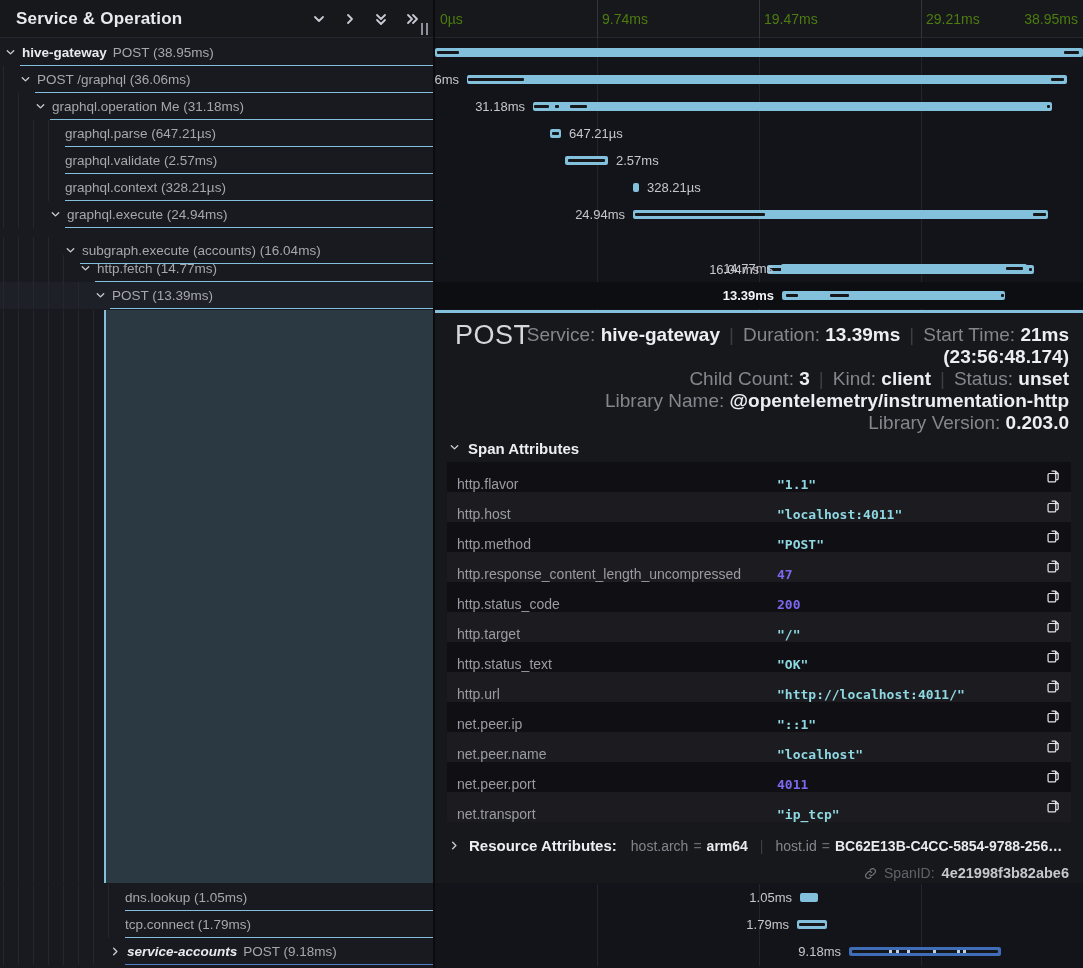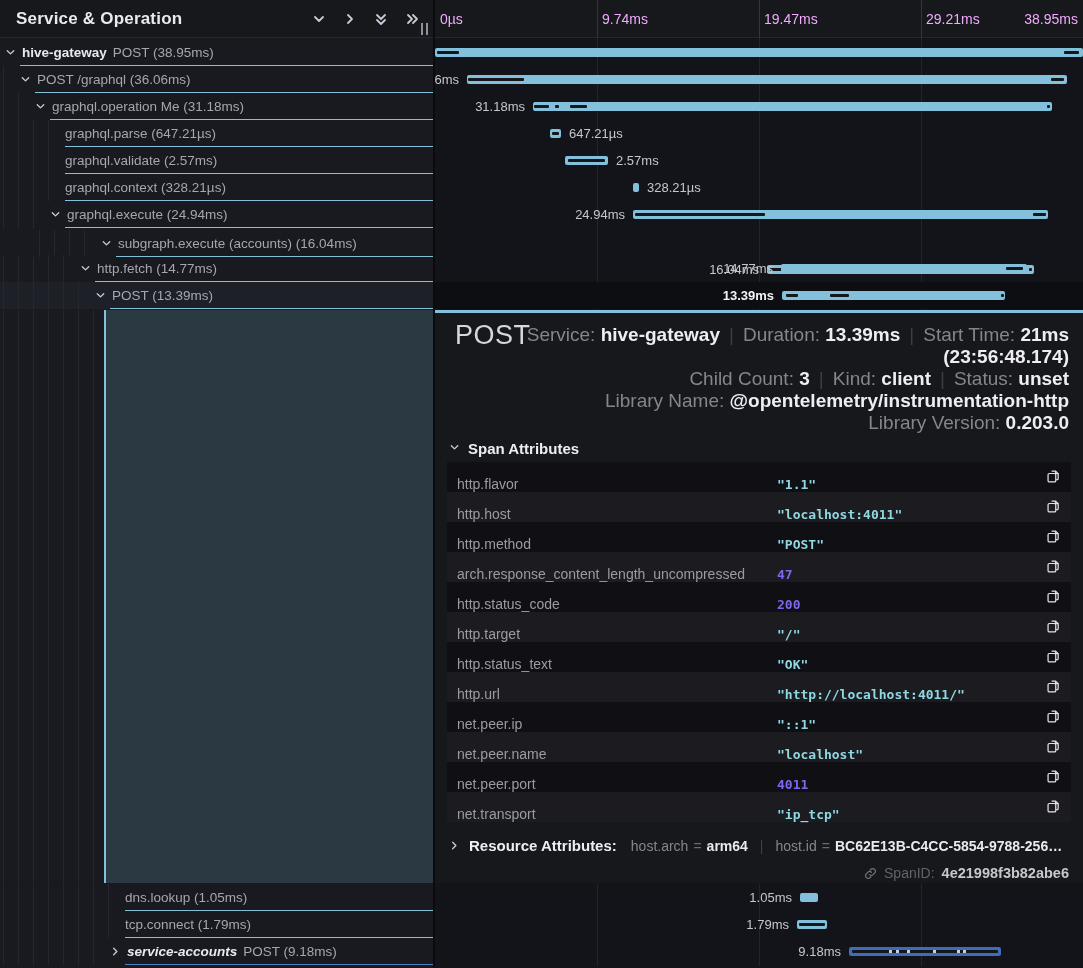--- a/index.html
+++ b/index.html
@@ -27,21 +27,21 @@
   .svc.ital{font-style:italic;}
   .op{color:#a6a6ae;font-size:13.5px;}
   .gapguides{position:absolute;left:0;top:310px;width:433px;height:573px;}
   .slate{position:absolute;left:104px;top:310px;width:329px;height:573px;background:#2b3942;
          border-left:2px solid #82c0dc;box-sizing:border-box;}
 
   
   .right{position:absolute;left:435px;top:0;width:648px;height:968px;background:#131419;overflow:hidden;}
   .rheader{position:absolute;left:0;top:0;width:648px;height:38px;background:#17181c;
            border-bottom:1px solid #26262c;box-sizing:border-box;z-index:5;}
-  .tick{position:absolute;top:0;height:38px;line-height:38px;font-size:14px;color:#f0abfc;white-space:nowrap;}
+  .tick{position:absolute;top:0;height:38px;line-height:38px;font-size:14px;color:#4d7c0f;white-space:nowrap;}
   .grid{position:absolute;width:1px;background:#24242b;z-index:1;}
   .grid.h{background:#34343c;z-index:6;}
   .rrow{position:absolute;left:0;width:648px;height:27px;z-index:2;}
   .rrow.sel{background:#0d0e12;}
   .bar{position:absolute;top:9px;height:9px;border-radius:2px;}
   .mk{position:absolute;top:3px;height:3px;background:#16171b;border-radius:1px;}
   .dot{position:absolute;top:3px;width:3px;height:3px;background:#bdd2e8;}
   .blabel{position:absolute;top:0;height:27px;line-height:27px;font-size:13px;color:#c6c6cd;white-space:nowrap;}
   .blabel.bold{color:#f4f4f7;font-weight:700;}
 
@@ -166,21 +166,21 @@
           <span class="underline" style="left:65px;background:#82c0dc"></span>
           <span class="tcontent" style="left:50px">
             <span class="exp" style="display:flex">
               <svg width="11" height="11" viewBox="0 0 12 12" style="color:#c9c9d4">
                 <polyline points="2.5,4 6,7.5 9.5,4" fill="none" stroke="currentColor" stroke-width="1.5" stroke-linecap="round" stroke-linejoin="round"></polyline>
               </svg>
             </span>
             <span class="op">graphql.execute (24.94ms)</span>
           </span>
         </div>
-        <div class="trow" style="top: 230px; margin-left: 36px;">
+        <div class="trow" style="top: 237px;">
           <span class="guide" style="left:3px"></span>
           <span class="guide" style="left:18px"></span>
           <span class="guide" style="left:33px"></span>
           <span class="guide" style="left:48px"></span>
           <span class="underline" style="left:80px;background:#82c0dc"></span>
           <span class="tcontent" style="left:65px">
             <span class="exp" style="display:flex">
               <svg width="11" height="11" viewBox="0 0 12 12" style="color:#c9c9d4">
                 <polyline points="2.5,4 6,7.5 9.5,4" fill="none" stroke="currentColor" stroke-width="1.5" stroke-linecap="round" stroke-linejoin="round"></polyline>
               </svg>
@@ -456,21 +456,21 @@
      <span class="aval string">"POST"</span>
      <button class="acopy">
               <svg width="15" height="15" viewBox="0 0 16 16" fill="none" stroke="#e3e3ea" stroke-width="1.3" stroke-linejoin="round">
                 <path d="M6 2.2h4.2l2.8 2.8v5.2a1.2 1.2 0 0 1-1.2 1.2h-1"></path>
                 <path d="M10.2 2.2v2.8h2.8"></path>
                 <rect x="2.2" y="4.8" width="8.2" height="9" rx="1.4"></rect>
               </svg>
             </button>
    </div>
           <div class="arow">
-     <span class="akey">arch.response_content_length_uncompressed</span>
+     <span class="akey">http.response_content_length_uncompressed</span>
      <span class="aval number">47</span>
      <button class="acopy">
               <svg width="15" height="15" viewBox="0 0 16 16" fill="none" stroke="#e3e3ea" stroke-width="1.3" stroke-linejoin="round">
                 <path d="M6 2.2h4.2l2.8 2.8v5.2a1.2 1.2 0 0 1-1.2 1.2h-1"></path>
                 <path d="M10.2 2.2v2.8h2.8"></path>
                 <rect x="2.2" y="4.8" width="8.2" height="9" rx="1.4"></rect>
               </svg>
             </button>
    </div>
           <div class="arow">

